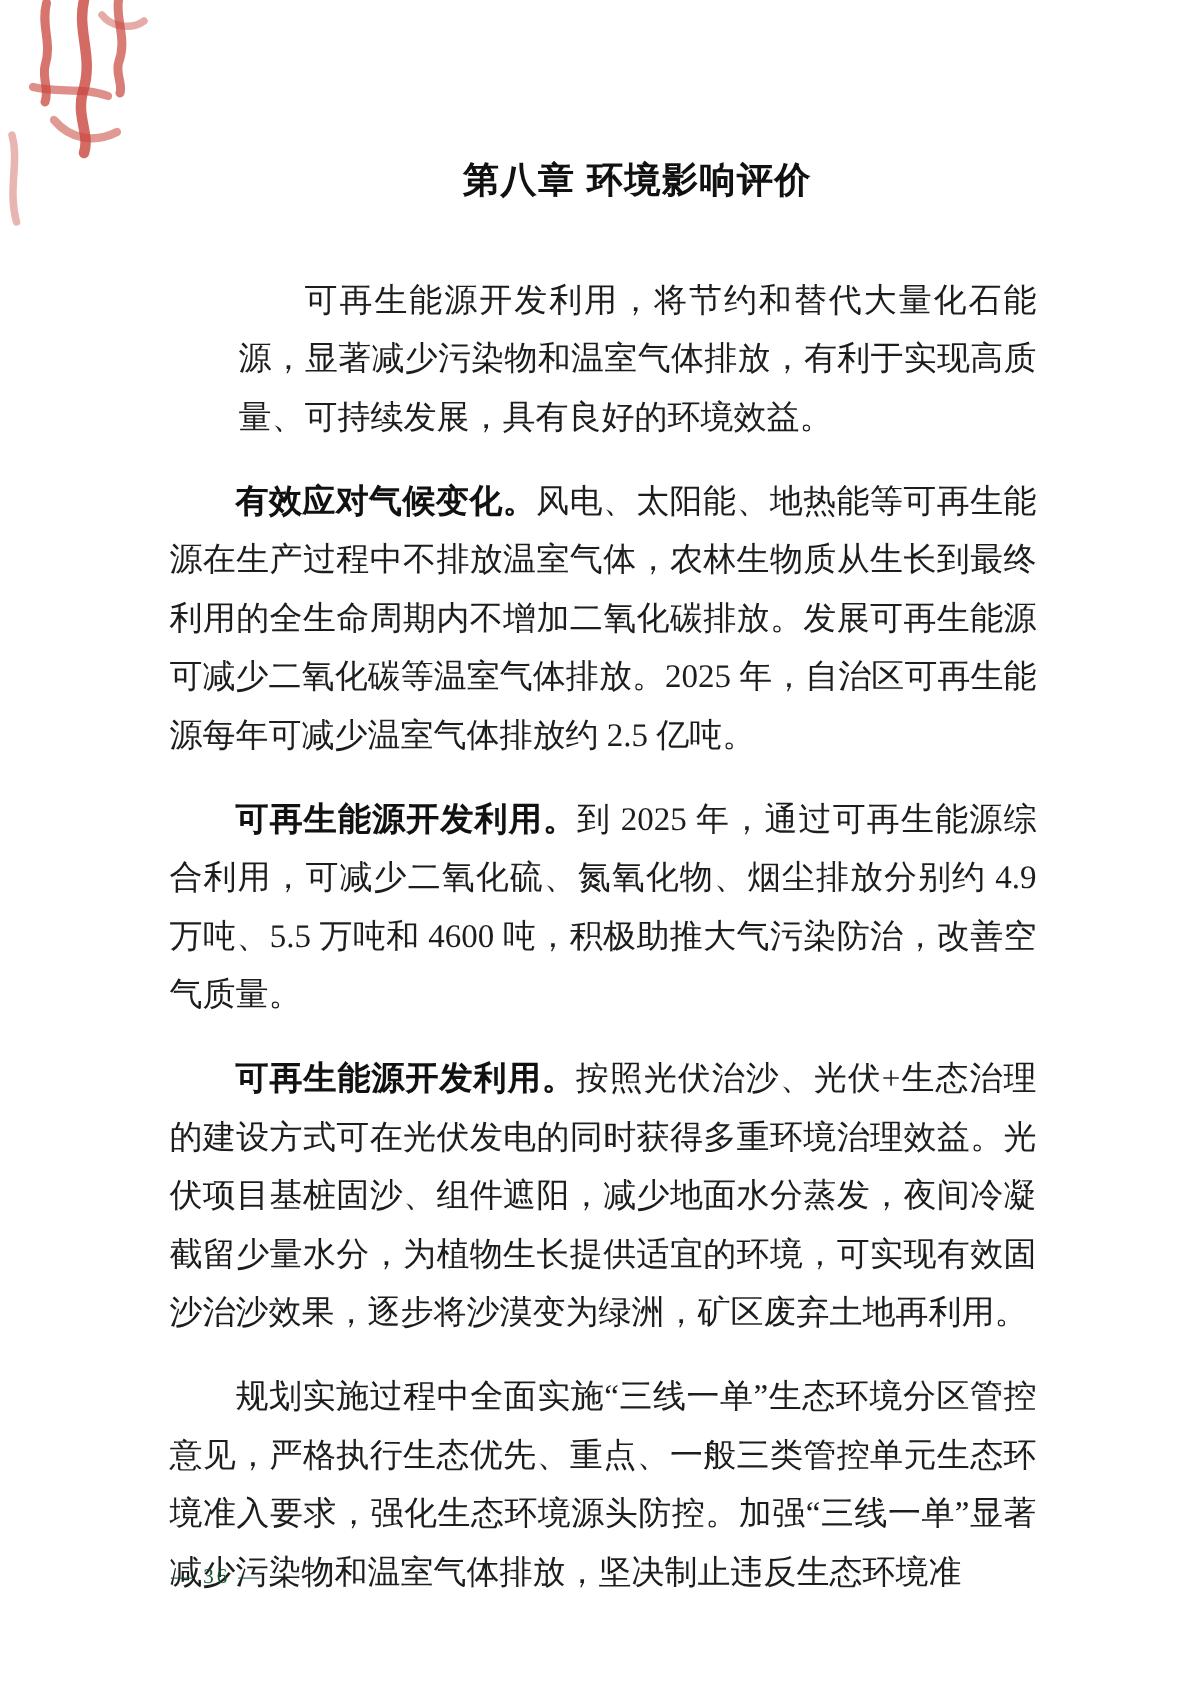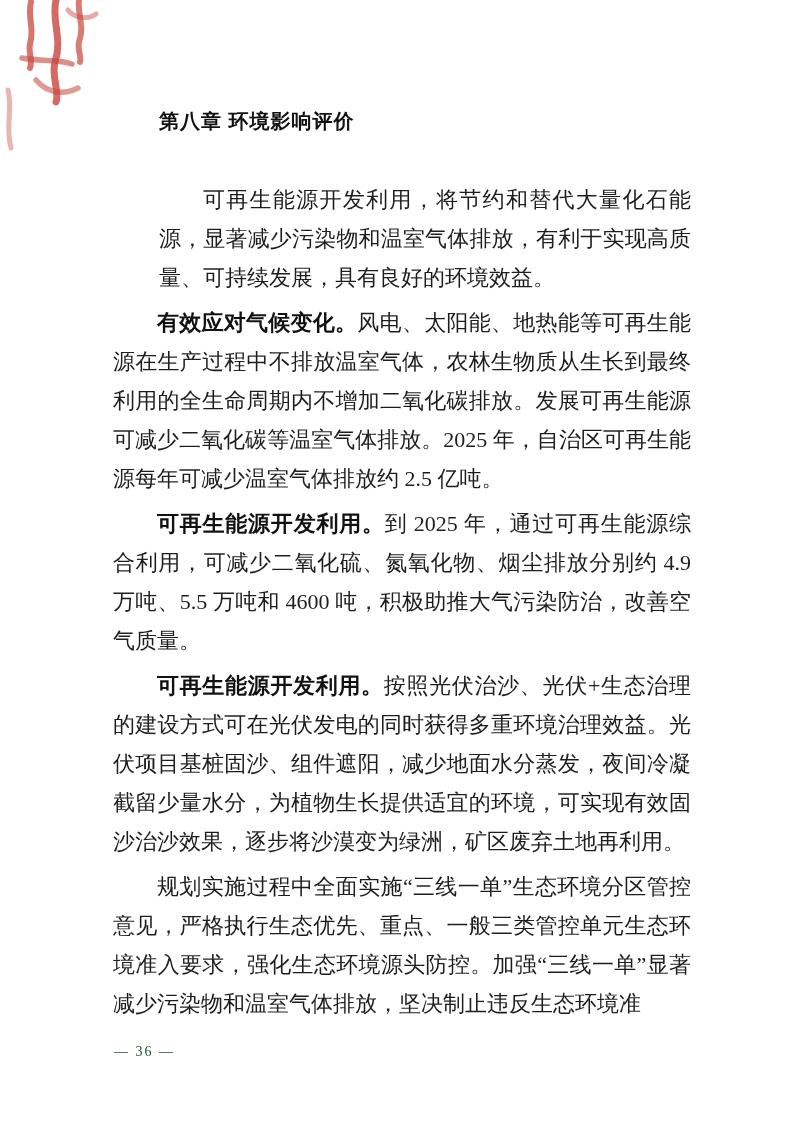--- a/index.html
+++ b/index.html
@@ -25,42 +25,43 @@
   .content {
     position: absolute;
     top: 0;
     left: 113px;
     width: 578px;
   }
   .chapter-title {
     margin: 0;
     padding-top: 104px;
     padding-left: 46px;
+    text-align: center;
     font-family: "Liberation Sans", sans-serif;
     font-weight: 700;
-    font-size: 20px;
+    font-size: 24px;
     line-height: 34px;
     color: #111;
     letter-spacing: 1px;
   }
   .body-text p {
     margin: 0;
     padding: 0;
     font-size: 22px;
     line-height: 39px;
     text-align: justify;
     text-indent: 44px;
     color: #1d1d1d;
   }
   .body-text p.first {
     margin-top: 42px;
     margin-left: 46px;
   }
   .body-text p + p {
-    margin-top: 6px;
+    margin-top: 17px;
   }
   .body-text strong {
     font-family: "Liberation Sans", sans-serif;
     font-weight: 700;
     color: #111;
   }
   .page-number {
     position: absolute;
     left: 114px;
     top: 1044px;

